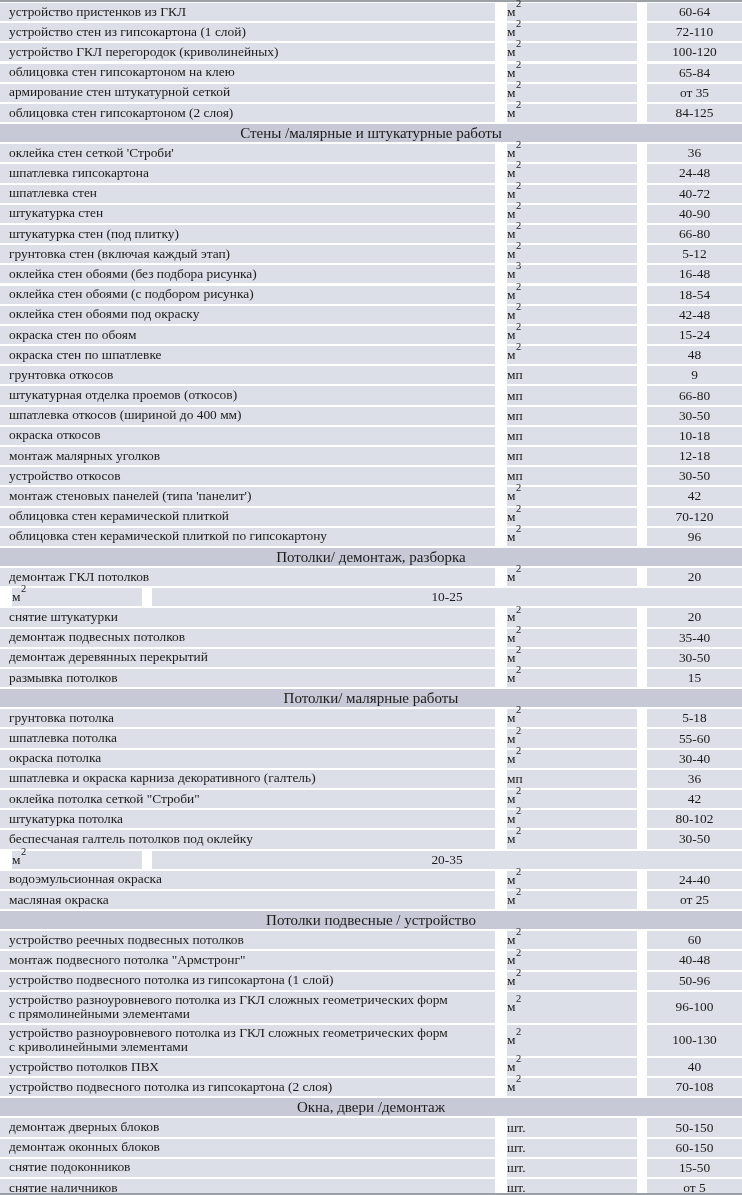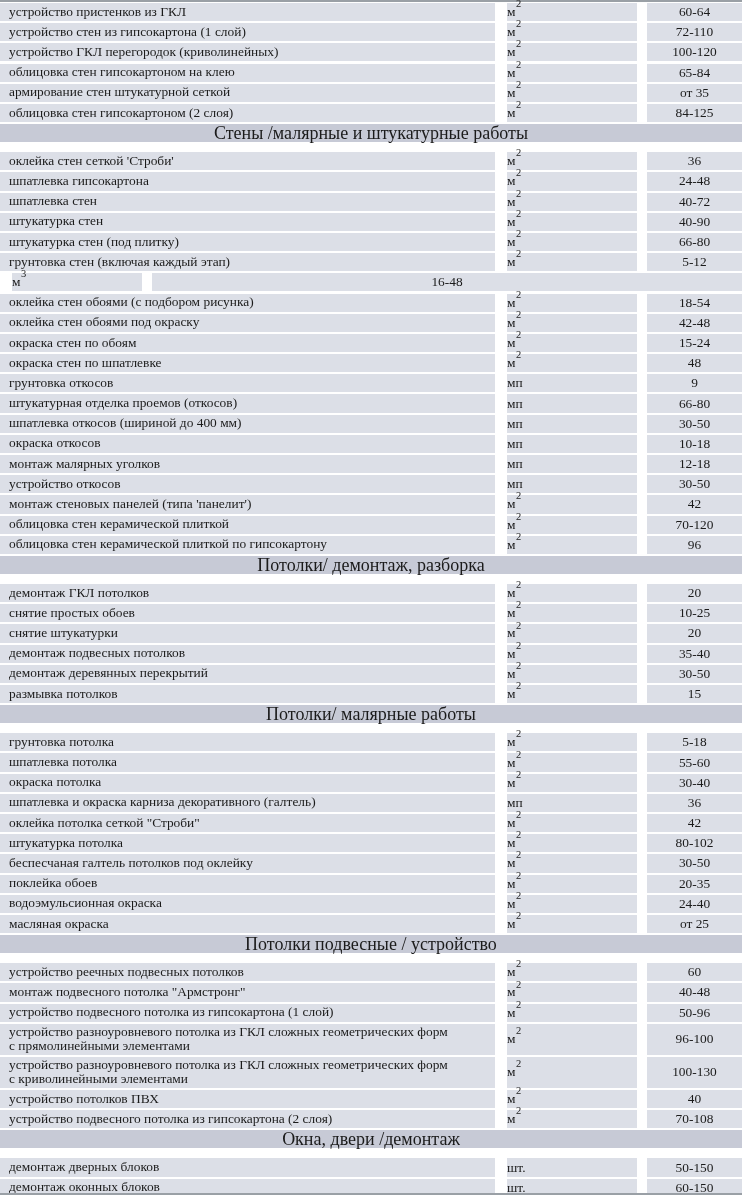--- a/index.html
+++ b/index.html
@@ -15,24 +15,24 @@
   .row { display: flex; height: 18.1px; margin-bottom: 2.1px; }
   .row.tall { height: 31px; }
   .cell { background: var(--row-band, #dcdfe7); display: flex; align-items: center;
           font-size: 13.4px; }
   .cell.name { width: 495px; box-sizing: border-box; padding: 0 12px 0 9px; }
   .cell.name span { white-space: pre-line; line-height: 14.8px; }
   .colgap1 { width: 12px; }
   .colgap2 { width: 10px; }
   .cell.unit { width: 130px; }
   .cell.price { flex: 1; justify-content: center; }
-  .section-header { height: 18.1px; margin-bottom: 10px;
+  .section-header { height: 18.1px; margin-bottom: 2px;
     background: var(--header-band, #c7cad6);
     display: flex; align-items: center; justify-content: center;
-    font-size: 18px; }
+    font-size: 15px; }
   sup.u { font-size: 10.5px; line-height: 0; position: relative; top: -3.5px; left: 0.5px; }
 </style>
 </head>
 <body style="--page-bg: #ffffff; --row-band: #dcdfe7; --header-band: #c7cad6; --text: #1b1b1b; --rule: #9aa0a6;">
 
 <div class="page">
   <div class="rule-top"></div>
   <div id="table-body">
       <div class="row">
         <div class="cell name">
@@ -187,20 +187,23 @@
         <div class="colgap1"></div>
         <div class="cell unit">
           <span>м<sup class="u">2</sup></span>
         </div>
         <div class="colgap2"></div>
         <div class="cell price">
           <span>5-12</span>
         </div>
       </div>
       <div class="row">
+        <div class="cell name">
+          <span>оклейка стен обоями (без подбора рисунка)</span>
+        </div>
         <div class="colgap1"></div>
         <div class="cell unit">
           <span>м<sup class="u">3</sup></span>
         </div>
         <div class="colgap2"></div>
         <div class="cell price">
           <span>16-48</span>
         </div>
       </div>
       <div class="row">
@@ -382,23 +385,20 @@
         <div class="colgap1"></div>
         <div class="cell unit">
           <span>м<sup class="u">2</sup></span>
         </div>
         <div class="colgap2"></div>
         <div class="cell price">
           <span>20</span>
         </div>
       </div>
       <div class="row">
-        <div class="cell name">
-          <span>снятие простых обоев</span>
-        </div>
         <div class="colgap1"></div>
         <div class="cell unit">
           <span>м<sup class="u">2</sup></span>
         </div>
         <div class="colgap2"></div>
         <div class="cell price">
           <span>10-25</span>
         </div>
       </div>
       <div class="row">
@@ -541,23 +541,20 @@
         <div class="colgap1"></div>
         <div class="cell unit">
           <span>м<sup class="u">2</sup></span>
         </div>
         <div class="colgap2"></div>
         <div class="cell price">
           <span>30-50</span>
         </div>
       </div>
       <div class="row">
-        <div class="cell name">
-          <span>поклейка обоев</span>
-        </div>
         <div class="colgap1"></div>
         <div class="cell unit">
           <span>м<sup class="u">2</sup></span>
         </div>
         <div class="colgap2"></div>
         <div class="cell price">
           <span>20-35</span>
         </div>
       </div>
       <div class="row">

